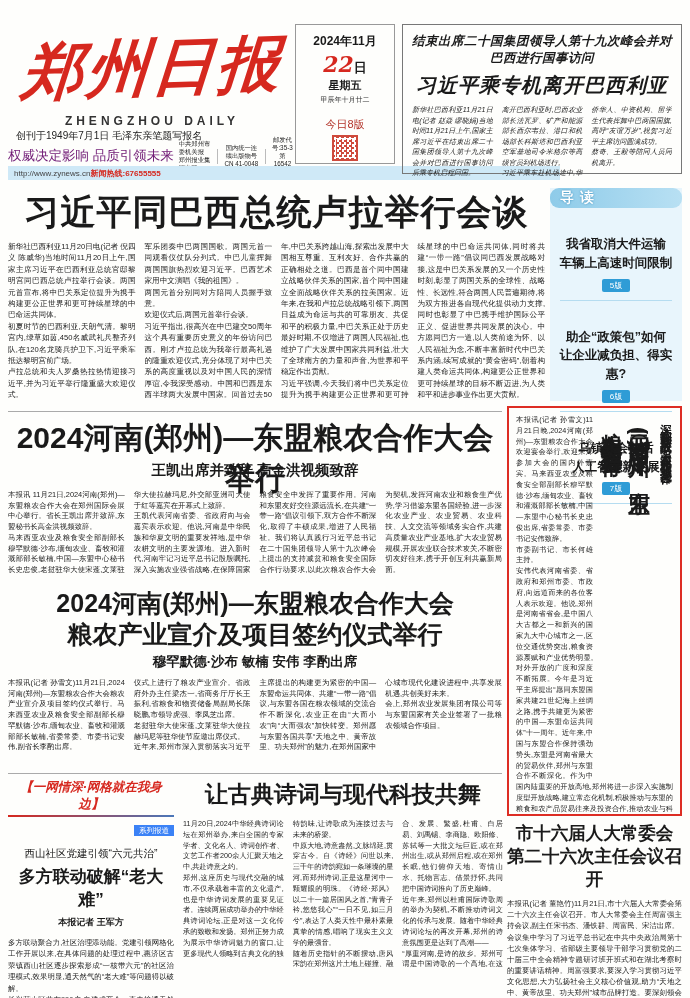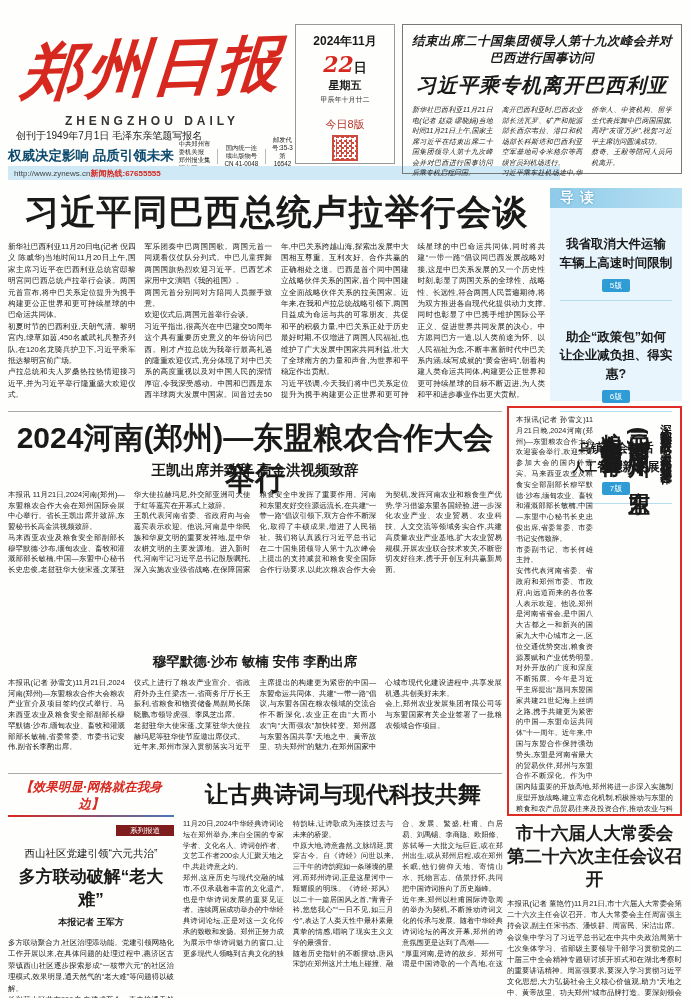--- a/index.html
+++ b/index.html
@@ -7,21 +7,21 @@
   .page { position:relative; width:690px; height:998px; margin:0 auto; background:#fefefc; overflow:hidden; color:#1a1a1a; }
 
   
   .mast-title { position:absolute; left:16px; top:26px; width:272px; text-align:center;
     font-family:"DejaVu Serif","Liberation Serif",serif; font-weight:bold; font-style:italic;
     font-size:62px; letter-spacing:3px; color:#d6281f; transform:skewX(-6deg) rotate(-2deg); white-space:nowrap; }
   .mast-en { position:absolute; left:16px; top:114px; width:272px; text-align:center;
     font-size:12px; letter-spacing:4px; color:#333; font-weight:bold; }
   .mast-found { position:absolute; left:16px; top:129px; width:272px; text-align:left; font-size:10px; color:#222; }
   .slogan-row { position:absolute; left:8px; top:147px; width:286px; height:18px; display:flex; align-items:center; gap:5px; }
-  .slogan { color:#0c4a6e; font-weight:bold; font-size:13.5px; white-space:nowrap; }
+  .slogan { color:#701a75; font-weight:normal; font-size:13.5px; white-space:nowrap; }
   .mini { font-size:6.3px; line-height:1.25; color:#222; white-space:pre-line; }
   .vdiv { width:0; height:15px; border-left:1px solid #bbb; }
   .weather-bar { position:absolute; left:8px; top:166px; width:552px; height:14px; background:#cfe9f7;
     display:flex; justify-content:space-between; align-items:center; padding:0 6px; font-size:8px; color:#223; }
   .hotline { color:#d6281f; font-weight:bold; }
   .site { color:#444; margin-right:0; }
 
   
   .date-box { position:absolute; left:295px; top:24px; width:100px; height:140px; border:1px solid #999;
     text-align:center; padding-top:8px; overflow:hidden; }
@@ -43,21 +43,21 @@
   .dep-head { font-size:20px; font-weight:900; text-align:center; letter-spacing:1px; margin:5px 0 6px; font-family:"Liberation Sans",sans-serif; }
   .dep-body { column-count:3; column-gap:9px; font-size:7px; line-height:1.5; text-align:justify; white-space:pre-line; height:74px; overflow:hidden; color:#222; }
 
   
   .lead-head { position:absolute; left:8px; top:189px; width:537px; text-align:center; font-size:35px; font-weight:900; letter-spacing:1px; }
   .lead-body { position:absolute; left:8px; top:241px; width:537px; height:167px; column-count:4; column-gap:9px;
     font-size:7.6px; line-height:1.5; text-align:justify; white-space:pre-line; overflow:hidden; color:#222; }
 
   
   .guide { position:absolute; left:550px; top:188px; width:132px; height:213px; background:#e8f5fc; }
-  .guide-band { height:20px; background:linear-gradient(90deg,#8ecbe9,#b8e0f3); display:flex; align-items:center; }
+  .guide-band { height:20px; background:linear-gradient(90deg,#8ecbe9,#b8e0f3); display:flex; align-items:center;border-radius:9px; }
   .guide-band span { color:#fff; font-weight:900; font-size:14px; letter-spacing:6px; padding-left:10px; text-shadow:0 0 2px #2f87b8; }
   .g-item { padding-top:27px; text-align:center; }
   .g-title { font-size:12.5px; font-weight:bold; line-height:1.5; white-space:pre-line; }
   .g-badge { display:inline-block; background:#2f9cd6; color:#fff; font-size:8px; padding:1px 8px; border-radius:2px; margin-top:6px; }
   .g-sep { border-bottom:1px solid #b5dcf0; margin:8px 10px 0; }
 
   .hrule { position:absolute; border-top:1px solid #aaa; }
 
   
   .a1-head { position:absolute; left:8px; top:418px; width:494px; text-align:center; font-size:30px; font-weight:900; }
@@ -79,21 +79,21 @@
   
   .npc { position:absolute; left:507px; top:822px; width:175px; }
   .npc-head { font-size:17.5px; font-weight:900; text-align:center; line-height:1.3; white-space:pre-line; }
   .npc-body { margin-top:8px; font-size:7.4px; line-height:1.5; text-align:justify; white-space:pre-line; height:118px; overflow:hidden; color:#222; }
 
   
   .grid-art { position:absolute; left:8px; top:779px; width:166px; }
   .grid-banner { font-size:12.5px; font-weight:900; font-style:italic; color:#d6281f; text-align:center; }
   .grid-bar { height:2px; margin-top:2px; background:linear-gradient(90deg,#d6281f,#4a77b9); }
   .grid-series { text-align:right; margin-top:2px; }
-  .grid-series span { background:#7f1d1d; color:#fff; font-size:7.5px; padding:1px 14px; }
+  .grid-series span { background:#3b82f6; color:#fff; font-size:7.5px; padding:1px 5px; }
   .grid-kicker { font-size:10.5px; text-align:center; margin-top:10px; }
   .grid-head { font-size:17px; font-weight:900; text-align:center; margin-top:4px; }
   .grid-byline { font-size:9px; font-weight:bold; text-align:center; margin-top:5px; }
   .grid-body { margin-top:8px; font-size:7.4px; line-height:1.55; text-align:justify; white-space:pre-line; height:148px; overflow:hidden; color:#222; }
 
   
   .poetry { position:absolute; left:183px; top:779px; width:320px; }
   .po-head { font-size:23px; font-weight:900; text-align:center; }
   .po-sub { font-size:12.5px; font-weight:bold; text-align:center; margin-top:5px; }
   .po-body { margin-top:9px; column-count:3; column-gap:9px; font-size:7.2px; line-height:1.5; text-align:justify; height:152px; overflow:hidden; color:#222; }
@@ -190,20 +190,22 @@
 
   <div class="a1-head">2024河南(郑州)—东盟粮农合作大会举行</div>
   <div class="a1-sub">王凯出席并致辞 高金洪视频致辞</div>
   <div class="a1-body">本报讯 11月21日,2024河南(郑州)—东盟粮农合作大会在郑州国际会展中心举行。省长王凯出席并致辞,东盟秘书长高金洪视频致辞。
 马来西亚农业及粮食安全部副部长穆罕默德·沙布,缅甸农业、畜牧和灌溉部部长敏楠,中国—东盟中心秘书长史忠俊,老挝驻华大使宋蓬,文莱驻华大使拉赫玛尼,外交部亚洲司大使于红等嘉宾在开幕式上致辞。
 王凯代表河南省委、省政府向与会嘉宾表示欢迎。他说,河南是中华民族和华夏文明的重要发祥地,是中华农耕文明的主要发源地。进入新时代,河南牢记习近平总书记殷殷嘱托,深入实施农业强省战略,在保障国家粮食安全中发挥了重要作用。河南和东盟友好交往源远流长,在共建“一带一路”倡议引领下,双方合作不断深化,取得了丰硕成果,增进了人民福祉。我们将认真践行习近平总书记在二十国集团领导人第十九次峰会上提出的支持减贫和粮食安全国际合作行动要求,以此次粮农合作大会为契机,发挥河南农业和粮食生产优势,学习借鉴东盟各国经验,进一步深化农业产业、农业贸易、农业科技、人文交流等领域务实合作,共建高质量农业产业基地,扩大农业贸易规模,开展农业联合技术攻关,不断密切友好往来,携手开创互利共赢新局面。
 高金洪向大会成功举办表示祝贺。他说,中国和东盟各国都是重要的粮食生产国家,近年来农业发展和粮食生产等领域交流合作不断深化。河南农业资源丰富,交通区位优越,创新动能强劲,在保障粮食安全、促进农业贸易、推动农业可持续发展等方面有着重要地位。东盟国家愿与河南携手并肩,进一步深入实施可持续发展战略,在推动农业科技创新、加快绿色农业发展、促进涉农企业合作、扩大农业贸易规模等方面,持续深化合作交流,拓展更多合作成果,共创互利共赢的美好未来,为促进粮食安全国际合作贡献更多力量。
 省领导安伟、张敏、李酌出席大会开幕式和有关活动。
 (据《河南日报》)</div>
 
+  <div class="a2-head">2024河南(郑州)—东盟粮农合作大会
+粮农产业宣介及项目签约仪式举行</div>
   <div class="a2-sub">穆罕默德·沙布 敏楠 安伟 李酌出席</div>
   <div class="a2-body">本报讯(记者 孙雪文)11月21日,2024河南(郑州)—东盟粮农合作大会粮农产业宣介及项目签约仪式举行。马来西亚农业及粮食安全部副部长穆罕默德·沙布,缅甸农业、畜牧和灌溉部部长敏楠,省委常委、市委书记安伟,副省长李酌出席。
 仪式上进行了粮农产业宣介。省政府外办主任梁杰一,省商务厅厅长王振利,省粮食和物资储备局副局长陈晓鹏,市领导虎强、李凤芝出席。
 老挝驻华大使宋蓬,文莱驻华大使拉赫玛尼等驻华使节应邀出席仪式。
 近年来,郑州市深入贯彻落实习近平主席提出的构建更为紧密的中国—东盟命运共同体、共建“一带一路”倡议,与东盟各国在粮农领域的交流合作不断深化,农业正在由“大而小农”向“大而强农”加快转变。郑州愿与东盟各国共享“天地之中、黄帝故里、功夫郑州”的魅力,在郑州国家中心城市现代化建设进程中,共享发展机遇,共创美好未来。
 会上,郑州农业发展集团有限公司等与东盟国家有关企业签署了一批粮农领域合作项目。</div>
 
   <div class="banquet">
     <div class="bq-kicker">深入实施制度型开放战略  着力深化粮农领域交流合作</div>
     <div class="bq-head">二〇二四河南(郑州)—东盟
@@ -211,21 +213,21 @@
     <div class="bq-body">本报讯(记者 孙雪文)11月21日晚,2024河南(郑州)—东盟粮农合作大会欢迎宴会举行,欢迎来郑参加大会的国内外嘉宾。马来西亚农业及粮食安全部副部长穆罕默德·沙布,缅甸农业、畜牧和灌溉部部长敏楠,中国—东盟中心秘书长史忠俊出席,省委常委、市委书记安伟致辞。
 市委副书记、市长何雄主持。
 安伟代表河南省委、省政府和郑州市委、市政府,向远道而来的各位客人表示欢迎。他说,郑州是河南省省会,是中国八大古都之一和新兴的国家九大中心城市之一,区位交通优势突出,粮食资源禀赋和产业优势明显,对外开放的广度和深度不断拓展。今年是习近平主席提出“愿同东盟国家共建21世纪海上丝绸之路,携手共建更为紧密的中国—东盟命运共同体”十一周年。近年来,中国与东盟合作保持强劲势头,东盟是河南省最大的贸易伙伴,郑州与东盟合作不断深化。作为中国内陆重要的开放高地,郑州将进一步深入实施制度型开放战略,建立常态化机制,积极推动与东盟的粮食和农产品贸易往来及投资合作,推动农业与科技深度融合,共同推进双方的粮农企业“走出去”参与国际竞争,共建更多标志性项目,充分释放RCEP红利,努力为促进区域经济高质量发展作出更大贡献。诚挚邀请各位来宾和朋友实地走一走、看一看,充分体验“行走河南·读懂中国”的历史文化厚重和“天地之中、黄帝故里、功夫郑州”的城市魅力。希望国内外各界人士与郑州携手并进,共赢发展,实现更加美好的未来。
 老挝驻华大使宋蓬,缅甸驻华大使吴丁貌瑞,文莱驻华大使拉赫玛尼,老挝琅勃拉邦省省委常委、市委书记、市长廷通·哈沙占,柬埔寨暹粒省副省长诺森卡,菲律宾农业部部长助理诺埃尔·帕德雷,柬埔寨商业部国务秘书陈索来,印度尼西亚驻华使馆副馆长周浩黎,马来西亚驻华大使馆副馆长诺法珊娜·穆罕默德·阿丽米,泰国驻华大使馆副馆长、公使陈文斌,越南驻华使馆参赞黎忠坚,中国—东盟中心综合协调部主任孙毅,柬埔寨农林渔业部副国务秘书洪纳里,印度尼西亚农业部园艺总司司长拉图勒,越南农业部国际合作司高级官员黎明俊,东盟秘书处副秘书长尼兀明出席。
 中国外交部亚洲司大使于红,省政府外办主任梁杰一,市领导虎强、李凤芝出席。</div>
   </div>
 
   <div class="hrule" style="left:8px; top:773px; width:494px;"></div>
 
   <div class="grid-art">
-    <div class="grid-banner">【效果明显·网格就在我身边】</div>
+    <div class="grid-banner">【一网情深·网格就在我身边】</div>
     <div class="grid-bar"></div>
     <div class="grid-series"><span>系列报道</span></div>
     <div class="grid-kicker">西山社区党建引领“六元共治”</div>
     <div class="grid-head">多方联动破解“老大难”</div>
     <div class="grid-byline">本报记者 王军方</div>
     <div class="grid-body">多方联动聚合力,社区治理添动能。党建引领网格化工作开展以来,在具体问题的处理过程中,惠济区古荥镇西山社区逐步探索形成“一核带六元”的社区治理模式,效果明显,通天然气的“老大难”等问题得以破解。
 长兴苑小区共有996户,自建成至今一直未接通天然气。小区居民长期使用罐装液化气和电磁炉、电热水器等器具,不但给生活造成不便,还存在一定的安全隐患。居民要求安装天然气的诉求越来越多,多次反映这一问题。小区居民杨福喜大爷家曾发生液化气罐漏气,心有余悸的杨大爷一直盼着能用上天然气。因为气源和前期投入成本问题,物业公司拿出的安装方案为户均初装费8500元,高昂的初装费,让很多住户难以接受。
 (下转二版)</div>
   </div>
 

